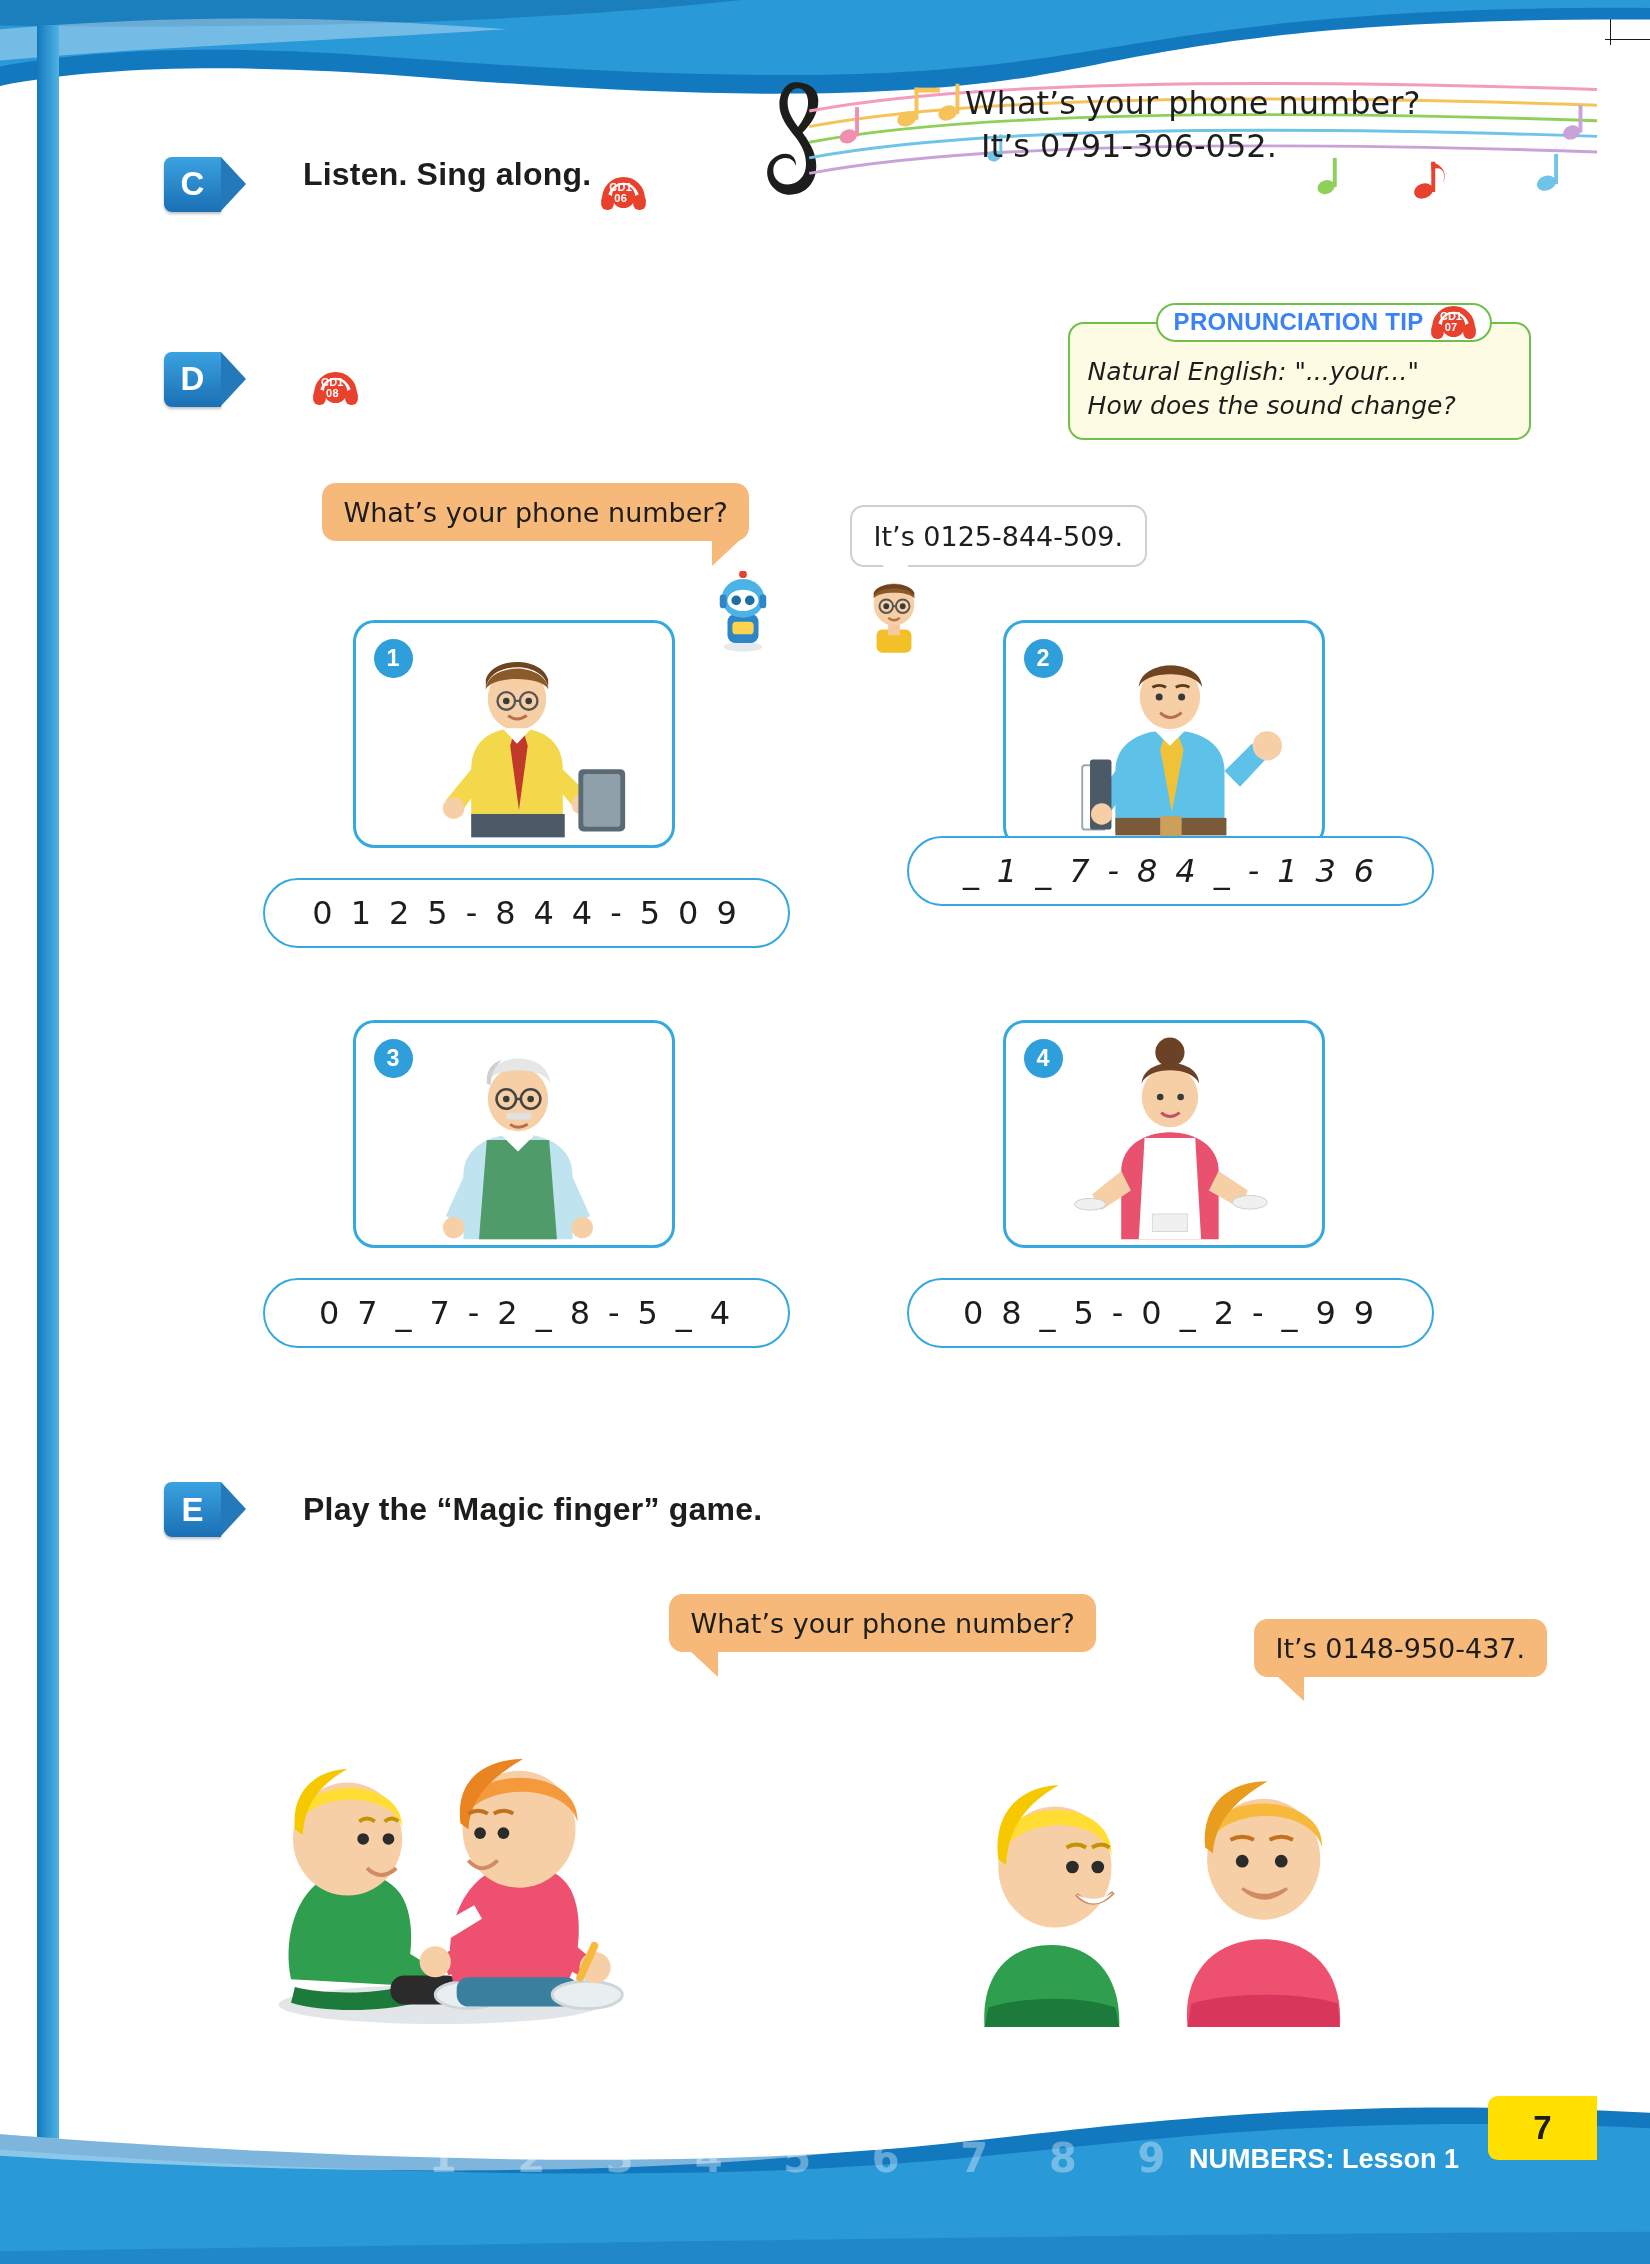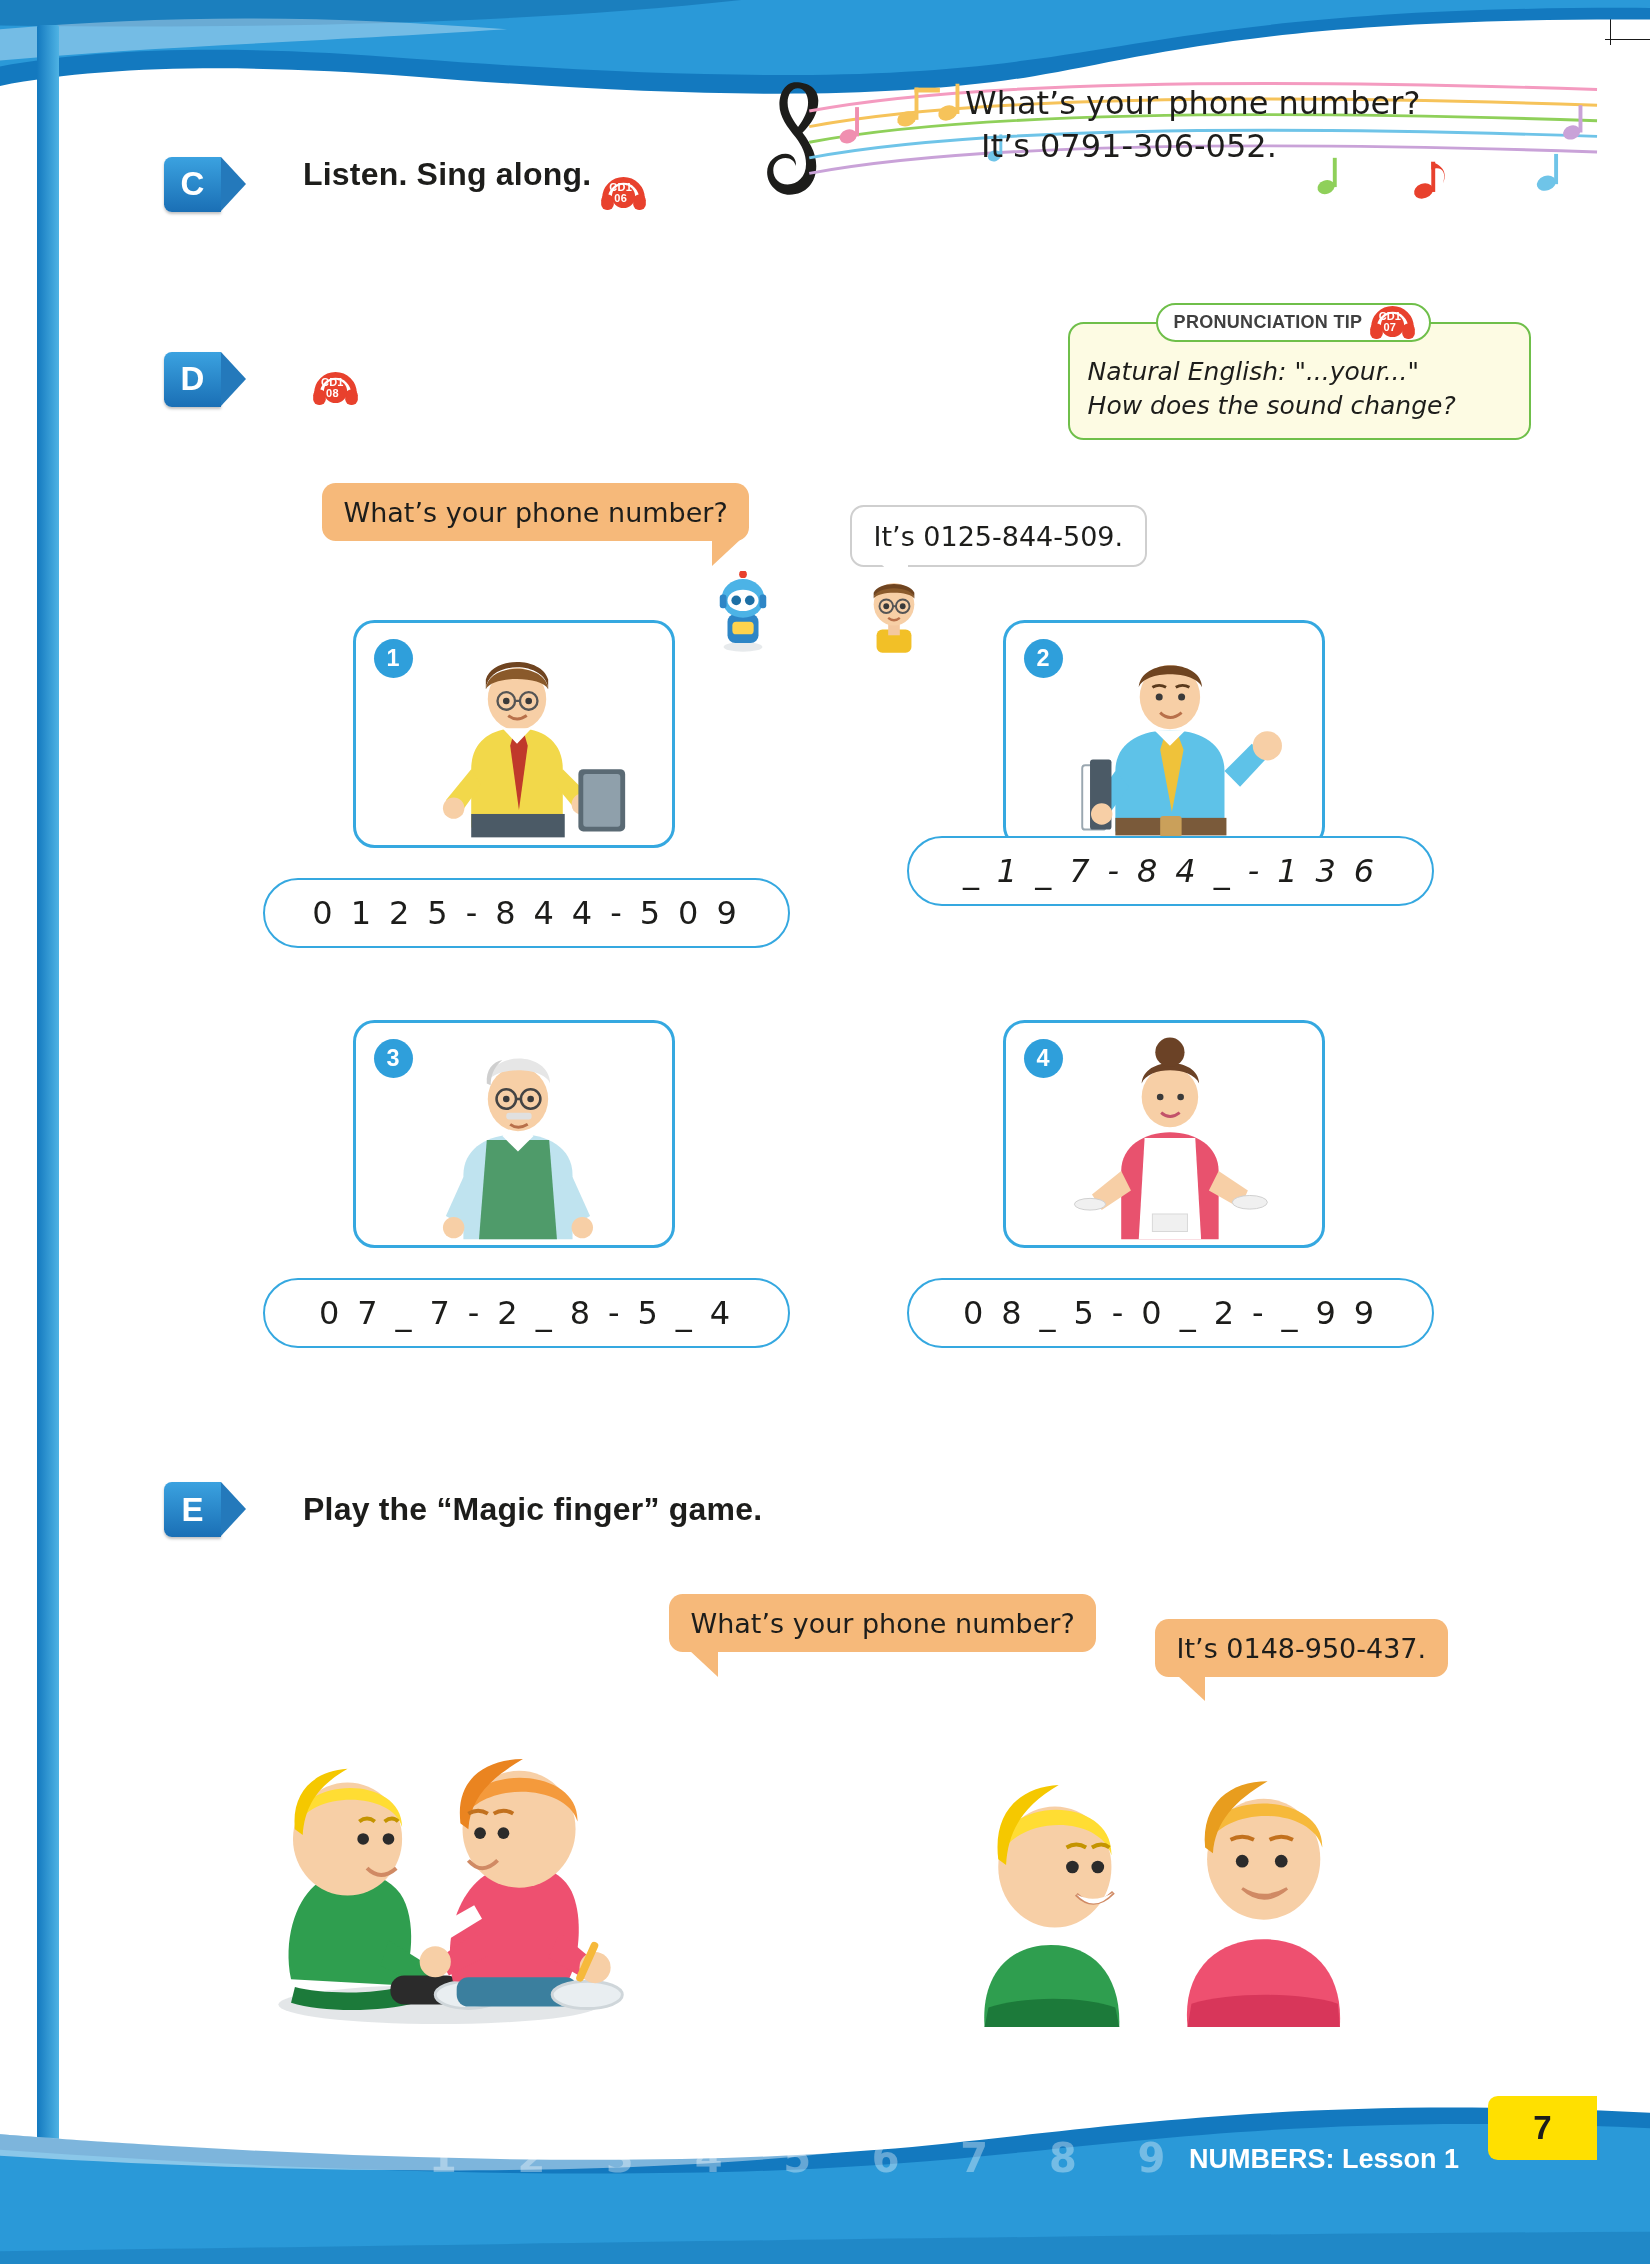--- a/index.html
+++ b/index.html
@@ -116,23 +116,23 @@
     position: absolute;
     left: 86px; top: -21.5px;
     height: 39px;
     background: #fff;
     border: 2.9px solid #6fbf4a;
     border-radius: 19.5px;
     padding: 0 13.7px 0 15.6px;
     display: flex; align-items: center;
   }
   .tip-head .lbl {
-    color: #404040;
-    font-weight: bold;
-    font-size: 18px;
+    color: #3b82f6;
+    font-weight: bold;
+    font-size: 24px;
     letter-spacing: 0.3px;
   }
   .tip-body {
     margin-top: 17.6px;
     font-family: "DejaVu Sans", sans-serif;
     font-style: italic;
     font-size: 25px;
     line-height: 1.35;
     color: #1d1d1b;
   }
@@ -518,21 +518,21 @@
 
   <div class="sec" style="left:164px; top:1482px;">
     <div class="sec-tag">E</div>
     <div class="sec-title">Play the “Magic finger” game.</div>
   </div>
 
   <div class="bubble" style="left:669px; top:1594px;">
     <span>What’s your phone number?</span>
     <span class="tail" style="left:19.5px; bottom:-25px; border-right:29px solid #f6b97a; border-bottom:27px solid transparent;"></span>
   </div>
-  <div class="bubble" style="left:1155px; top:1619px;text-align:center;">
+  <div class="bubble" style="left:1254px; top:1619px;text-align:center;">
     <span>It’s 0148-950-437.</span>
     <span class="tail" style="left:23.4px; bottom:-23.4px; border-right:27px solid #f6b97a; border-bottom:25px solid transparent;"></span>
   </div>
 
   <svg style="position:absolute;left:244px;top:1648px;" width="439" height="380" viewBox="0 0 450 390">
     <ellipse cx="200" cy="366" rx="165" ry="20" fill="#d9dde0" opacity=".75"></ellipse>
 
     <path d="M48,340 C40,300 52,262 72,244 C96,224 142,226 160,252 C178,278 172,330 160,346 Z" fill="#2f9e4f"></path>
     <path d="M52,348 C80,356 146,356 170,344 L176,364 C140,374 80,374 48,364 Z" fill="#1c7a3a"></path>
     <path d="M148,300 L196,330 L188,348 L140,326 Z" fill="#2f9e4f"></path>

